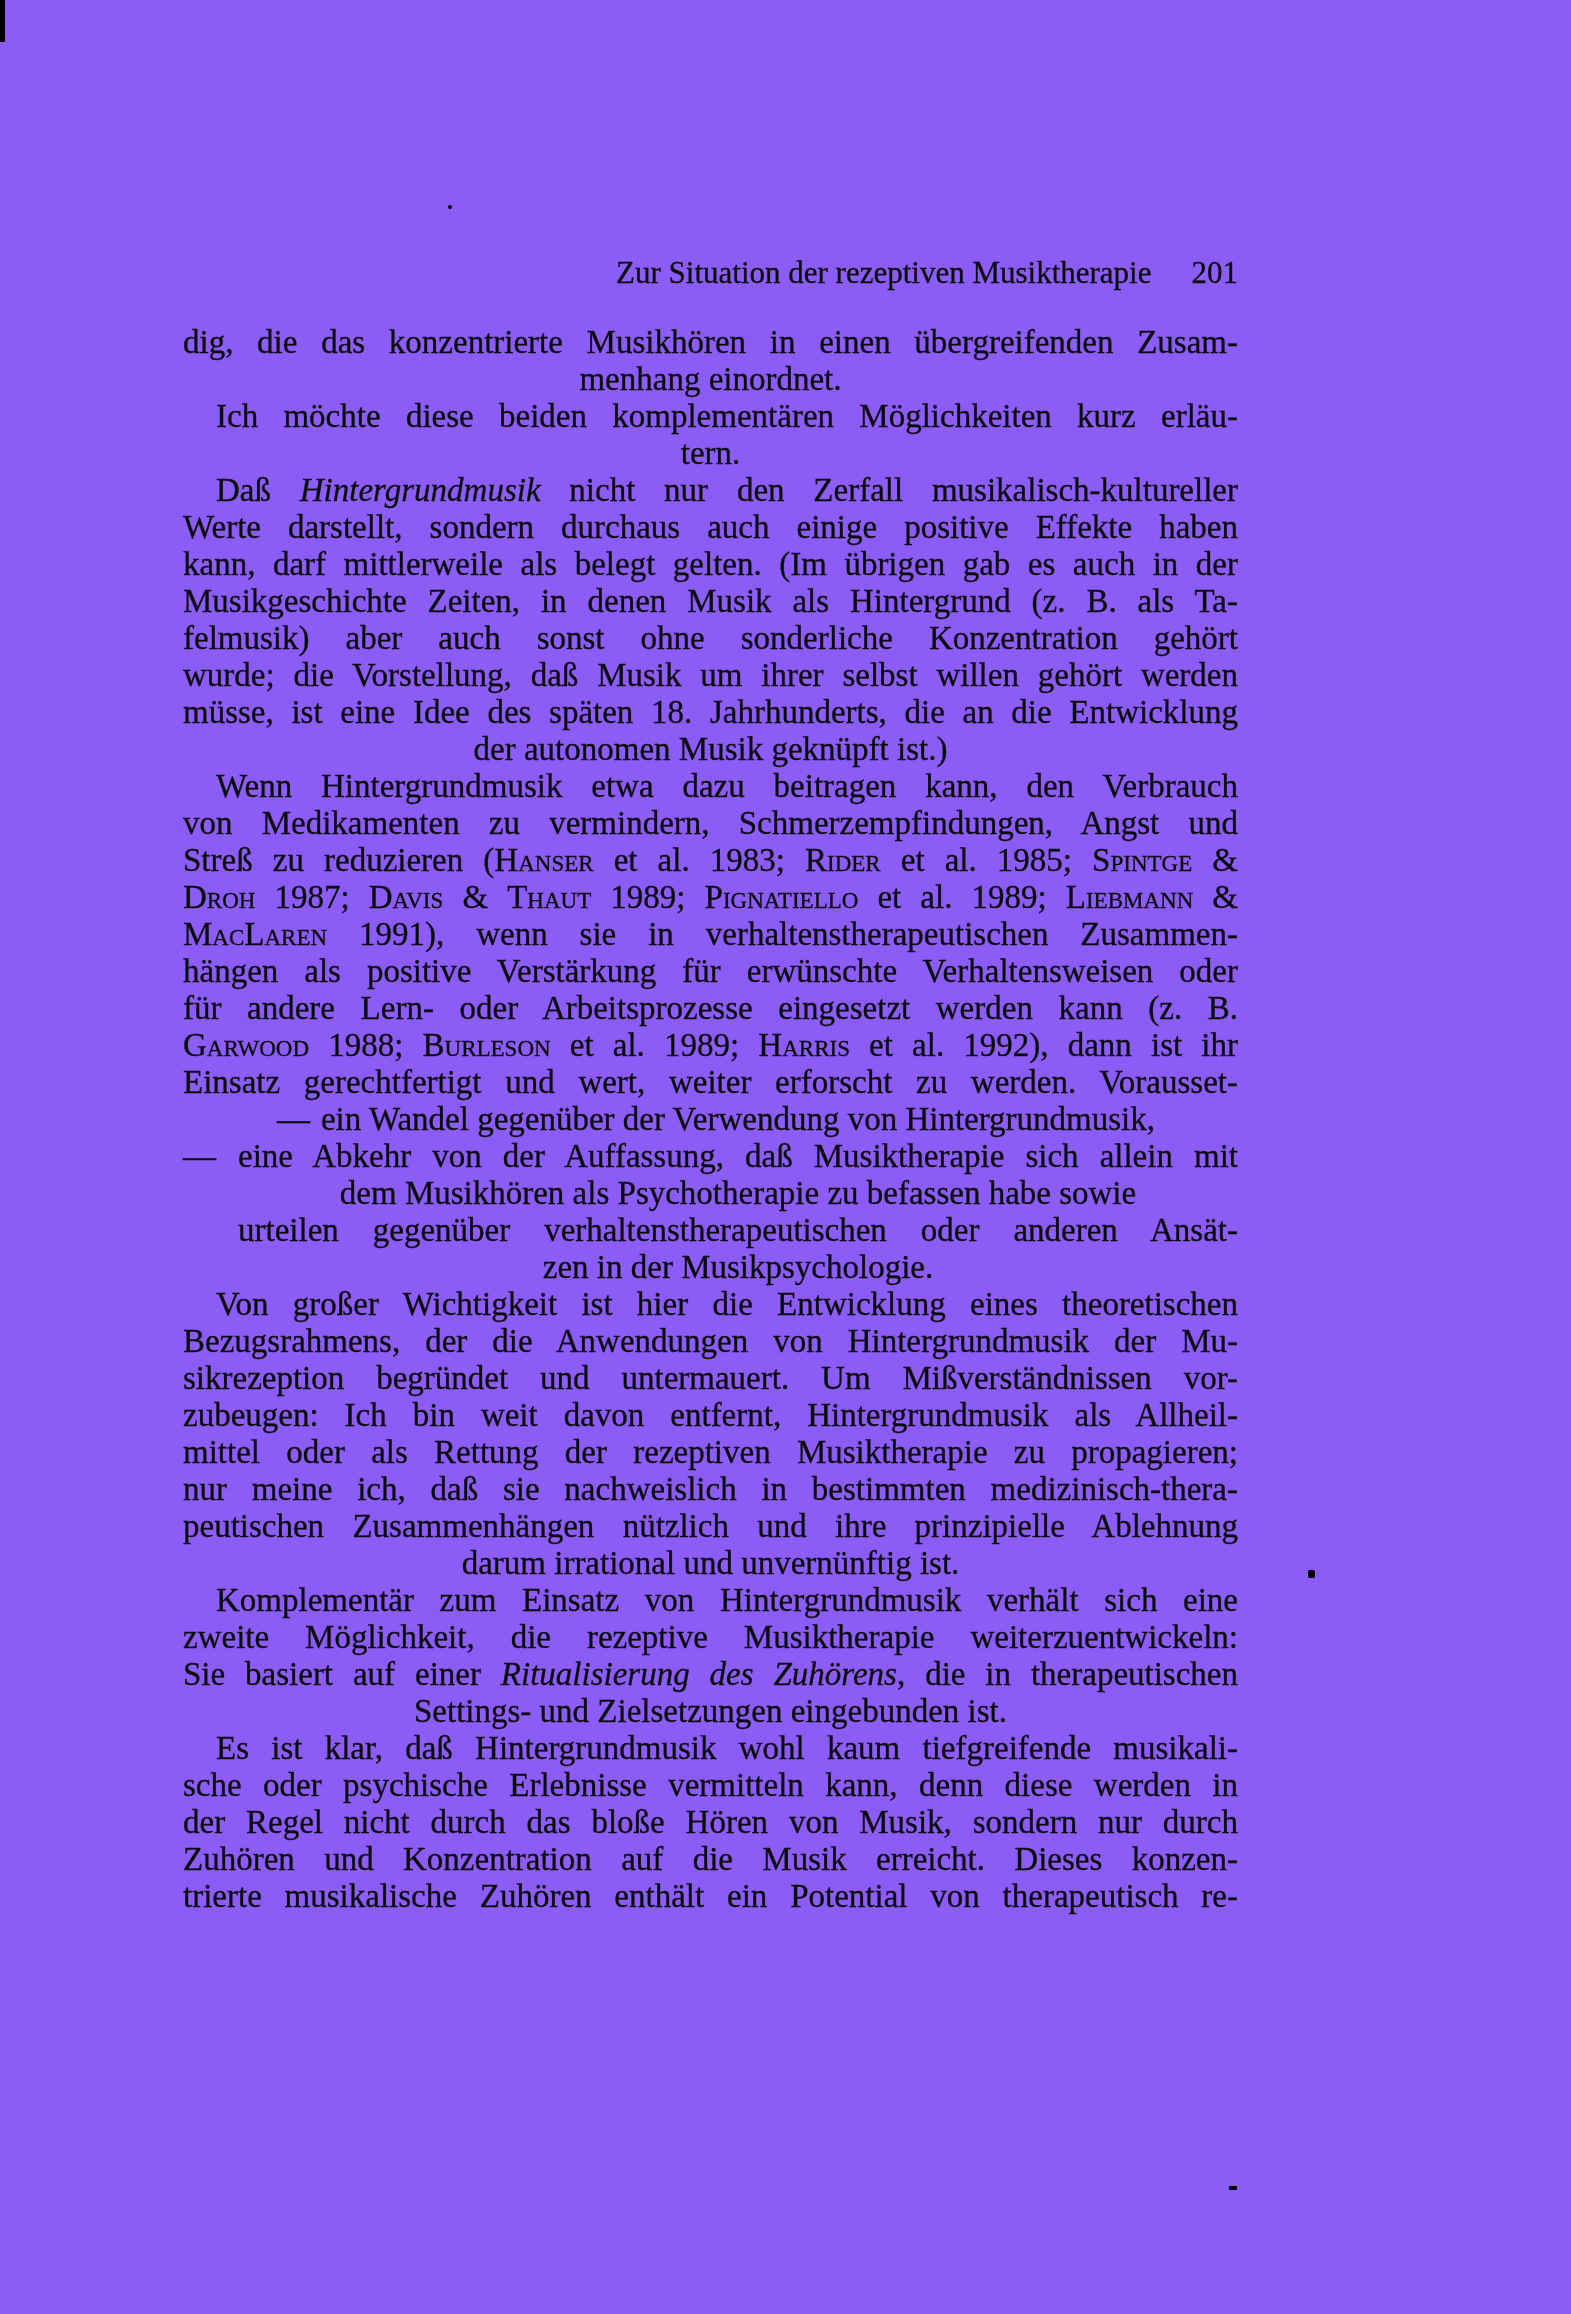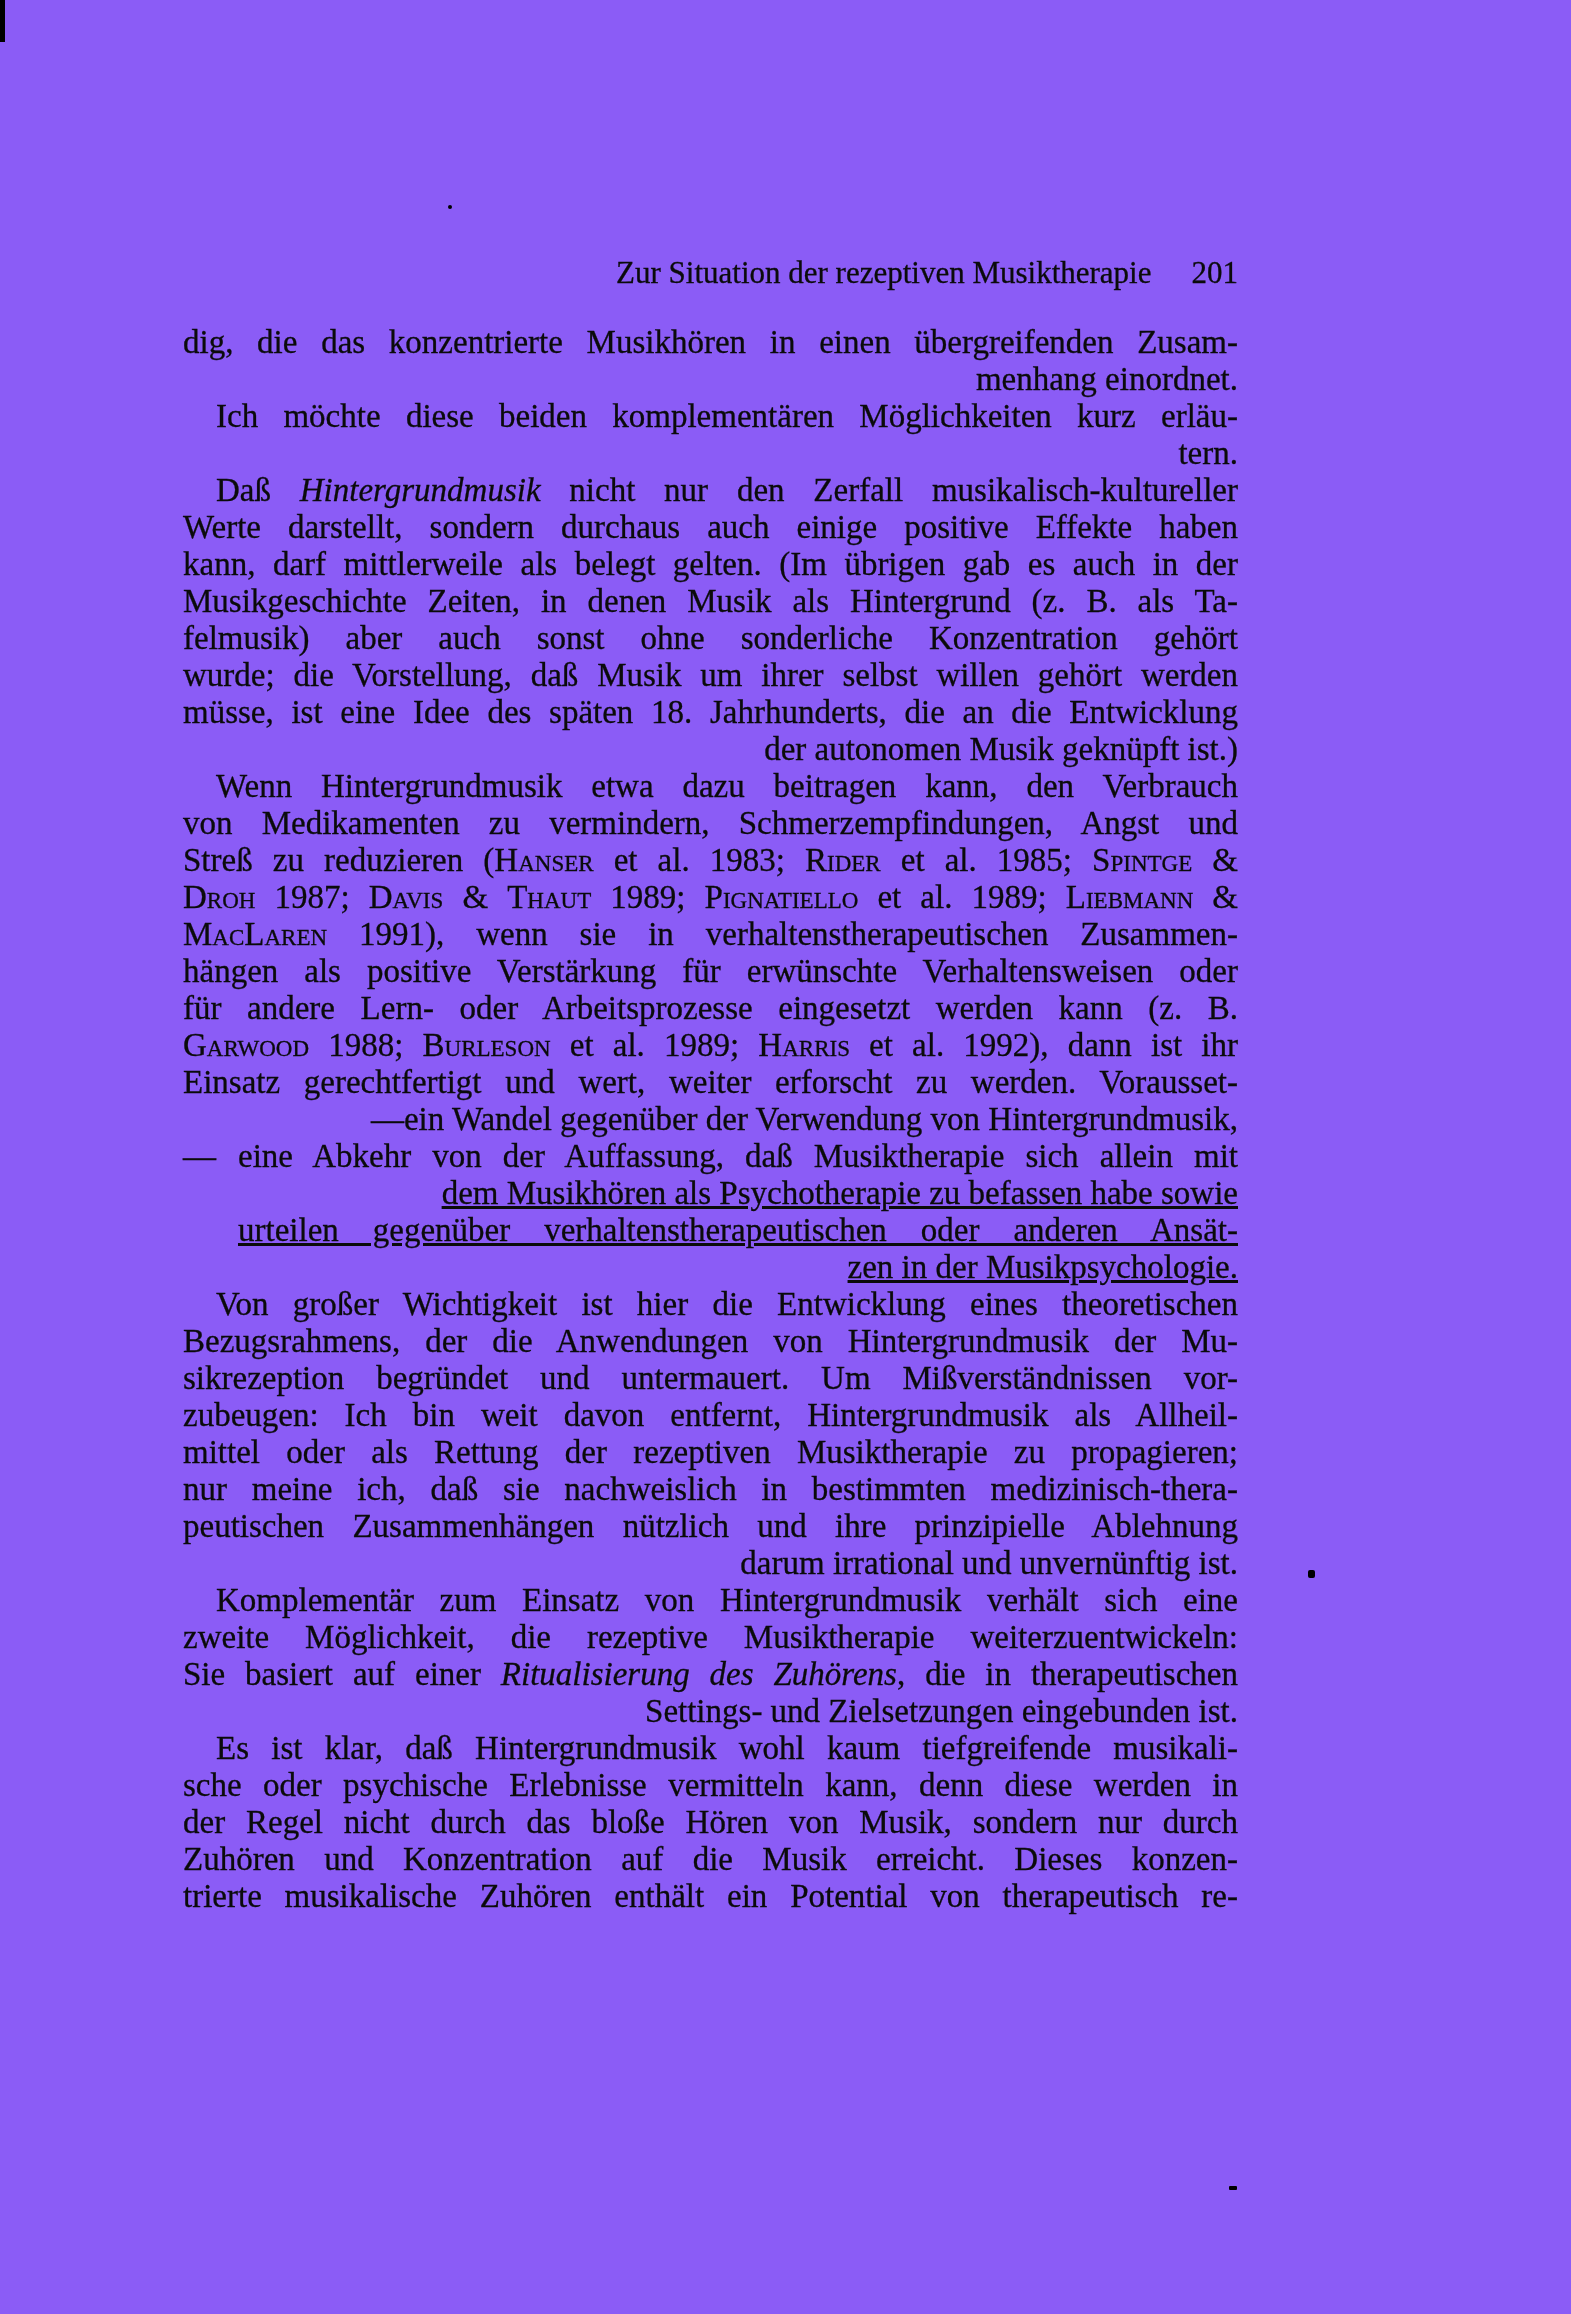--- a/index.html
+++ b/index.html
@@ -17,24 +17,24 @@
   .running-head {
     position:absolute; left:183px; top:255px; width:1055px;
     display:flex; justify-content:flex-end; align-items:baseline; gap:40px;
     font-size:31px; line-height:36px;
   }
   
   .body-text {
     position:absolute; left:183px; top:324px; width:1055px;
     font-size:33px; line-height:37px;
   }
-  .line { text-align:right; height:37px; }
+  .line { text-align:center; height:37px; }
   .line.just { text-align:justify; text-align-last:justify; }
   .ind-para { text-indent:33px; }
-  .ind-cont { padding-left:55px;text-decoration:underline; }
+  .ind-cont { padding-left:55px; }
   .dash { display:inline-block; width:55px; }
   .it { font-style:italic; }
   .sc { font-variant:small-caps; }
   
   .artifact { position:absolute; background:#000; }
   .a1 { left:0; top:0; width:5px; height:42px; }
   .a2 { left:448px; top:205px; width:4px; height:4px; border-radius:50%; }
   .a3 { left:1308px; top:1570px; width:7px; height:8px; border-radius:2px; }
   .a4 { left:1229px; top:2186px; width:8px; height:4px; border-radius:1px; }
 </style>

